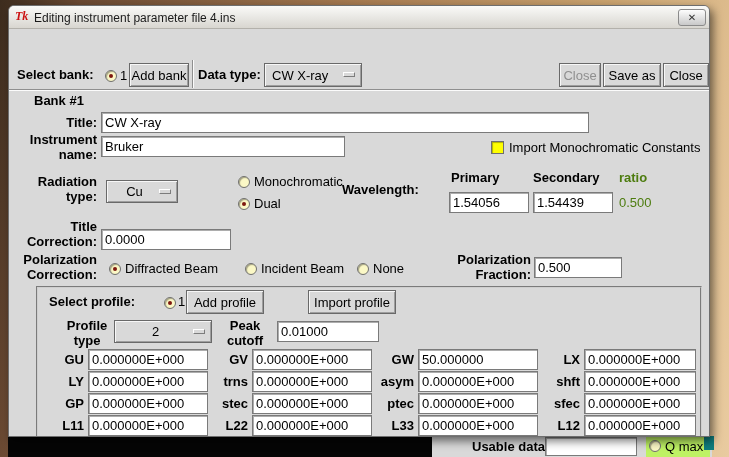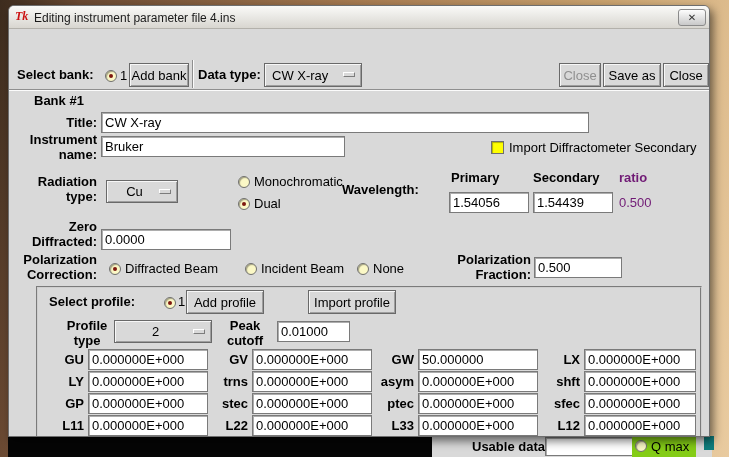--- a/index.html
+++ b/index.html
@@ -4,21 +4,21 @@
 <style>
   * { margin:0; padding:0; box-sizing:border-box; }
   body { font-family:"Liberation Sans", sans-serif; }
   .screen {
     position:relative; width:729px; height:457px; overflow:hidden;
     background:linear-gradient(100deg,#3d2c1e 0%,#6b4a33 10%,#a87c52 45%,#caa36f 75%,#e9cba0 100%);
   }
   .black-strip { position:absolute; left:8px; top:436px; width:424px; height:21px; background:#050505; z-index:1; }
   .bg-window { position:absolute; left:432px; top:436px; width:280px; height:21px; background:#d9d9d9; z-index:2; }
   .bg-window .blabel { position:absolute; font:bold 13px "Liberation Sans",sans-serif; color:#000; white-space:nowrap; }
-  .qmax-area { position:absolute; left:200px; top:0; width:64px; height:21px; background:#84cc16; }
+  .qmax-area { position:absolute; left:214px; top:0; width:64px; height:21px; background:#bef264; }
   .teal-chip { position:absolute; left:272px; top:0; width:10px; height:14px; background:#0e7d7d; }
 
   .dialog {
     position:absolute; left:8px; top:5px; width:702px; height:432px;
     background:#d9d9d9; border:1px solid #6e6e6e; border-radius:6px 6px 0 0;
     box-shadow:3px 4px 10px rgba(0,0,0,0.55); z-index:10; overflow:hidden;
   }
   .titlebar {
     position:absolute; left:0; top:0; width:100%; height:23px;
     background:linear-gradient(#fafaf8,#d8d6d0); border-bottom:1px solid #b3b1ab;
@@ -30,21 +30,21 @@
     position:absolute; right:3px; top:3px; width:28px; height:17px;
     border:1px solid #8a8a8a; border-radius:3px; background:linear-gradient(#fdfdfd,#c9c9c9);
     display:flex; align-items:center; justify-content:center; font-size:10px; color:#333;
   }
   .content { position:absolute; left:0; top:23px; width:702px; height:409px; }
 
   .lbl { position:absolute; font:bold 13px "Liberation Sans",sans-serif; color:#000; line-height:15px; white-space:nowrap; }
   .lbl-n { position:absolute; font:13px "Liberation Sans",sans-serif; color:#000; line-height:15px; white-space:nowrap; }
   .lbl-box { white-space:normal; text-align:right; }
   .lbl-c { white-space:normal; text-align:center; }
-  .gray { color:#701a75; }
+  .gray { color:#4d7c0f; }
 
   .entry {
     position:absolute; height:21px; background:#fff; border:1px solid #7a7a7a;
     box-shadow:inset 1px 1px 0 #adadad; font:13px "Liberation Sans",sans-serif;
     color:#000; padding:0 3px; outline:none;
   }
   .btn {
     position:absolute; height:24px; background:#d9d9d9; border:1px solid #696969;
     box-shadow:inset 1px 1px 0 #f7f7f7, inset -1px -1px 0 #9e9e9e;
     display:flex; align-items:center; justify-content:center;
@@ -134,41 +134,41 @@
       <div class="sep-h" style="left:0;top:60px;width:702px;"></div>
 
       <span class="lbl" style="left:12px;top:64px;padding-left:13px;">Bank #1</span>
 
       <span class="lbl" style="left:0;top:86px;width:88px;text-align:right;">Title:</span>
       <input class="entry" style="left: 92px; top: 83px; width: 488px;" value="CW X-ray">
 
       <span class="lbl lbl-box" style="left:0;top:103px;width:88px;">Instrument name:</span>
       <input class="entry" style="left: 92px; top: 107px; width: 244px;" value="Bruker">
       <span class="checkbox" style="left:482px;top:112px;"></span>
-      <span class="lbl-n" style="left:500px;top:111px;">Import Diffractometer Secondary</span>
+      <span class="lbl-n" style="left:500px;top:111px;">Import Monochromatic Constants</span>
 
       <span class="lbl lbl-box" style="left:0;top:145px;width:88px;">Radiation type:</span>
       <div class="btn optmenu centered" style="left:97px;top:151px;width:72px;height:23px;">
         <span>Cu</span>
         <span class="omind"></span>
       </div>
       <span class="radio" style="left:229px;top:147px;"></span>
       <span class="lbl-n" style="left:245px;top:145px;">Monochromatic</span>
       <span class="radio sel" style="left:229px;top:169px;"></span>
       <span class="lbl-n" style="left:245px;top:167px;">Dual</span>
 
       <span class="lbl" style="left:333px;top:153px;">Wavelength:</span>
       <span class="lbl" style="left:442px;top:141px;">Primary</span>
       <span class="lbl" style="left:524px;top:141px;">Secondary</span>
       <span class="lbl gray" style="left:610px;top:141px;">ratio</span>
       <input class="entry" style="left: 440px; top: 163px; width: 80px;" value="1.54056">
       <input class="entry" style="left: 524px; top: 163px; width: 80px;" value="1.54439">
       <span class="lbl-n gray" style="left:610px;top:166px;">0.500</span>
 
-      <span class="lbl lbl-box" style="left:0;top:190px;width:88px;">Zero Diffracted:</span>
+      <span class="lbl lbl-box" style="left:0;top:190px;width:88px;">Title Correction:</span>
       <input class="entry" style="left: 92px; top: 200px; width: 130px;" value="0.0000">
 
       <span class="lbl lbl-box" style="left:0;top:223px;width:88px;">Polarization Correction:</span>
       <span class="radio sel" style="left:100px;top:234px;"></span>
       <span class="lbl-n" style="left:116px;top:232px;">Diffracted Beam</span>
       <span class="radio" style="left:236px;top:234px;"></span>
       <span class="lbl-n" style="left:252px;top:232px;">Incident Beam</span>
       <span class="radio" style="left:348px;top:234px;"></span>
       <span class="lbl-n" style="left:364px;top:232px;">None</span>
       <span class="lbl lbl-box" style="left:430px;top:223px;width:92px;">Polarization Fraction:</span>
@@ -180,21 +180,21 @@
         <span class="lbl-n" style="left:140px;top:6px;">1</span>
         <div class="btn" style="left:148px;top:2px;width:78px;">Add profile</div>
         <div class="btn" style="left:230px;top:2px;width:88px;margin-left:40px;">Import profile</div>
 
         <span class="lbl lbl-c" style="left:22px;top:30px;width:54px;">Profile type</span>
         <div class="btn optmenu centered" style="left:76px;top:32px;width:98px;height:23px;">
           <span>2</span>
           <span class="omind"></span>
         </div>
         <span class="lbl lbl-c" style="left:180px;top:30px;width:54px;">Peak cutoff</span>
-        <input class="entry" style="left: 239px; top: 33px; width: 73px;" value="0.01000">
+        <input class="entry" style="left: 239px; top: 33px; width: 102px;" value="0.01000">
 
         <div class="pgrid">
           <div class="plab">GU</div>
           <input class="pentry" value="0.000000E+000" style="">
           <div class="plab">GV</div>
           <input class="pentry" value="0.000000E+000" style="">
           <div class="plab">GW</div>
           <input class="pentry" value="50.000000" style="">
           <div class="plab">LX</div>
           <input class="pentry" value="0.000000E+000" style="">

